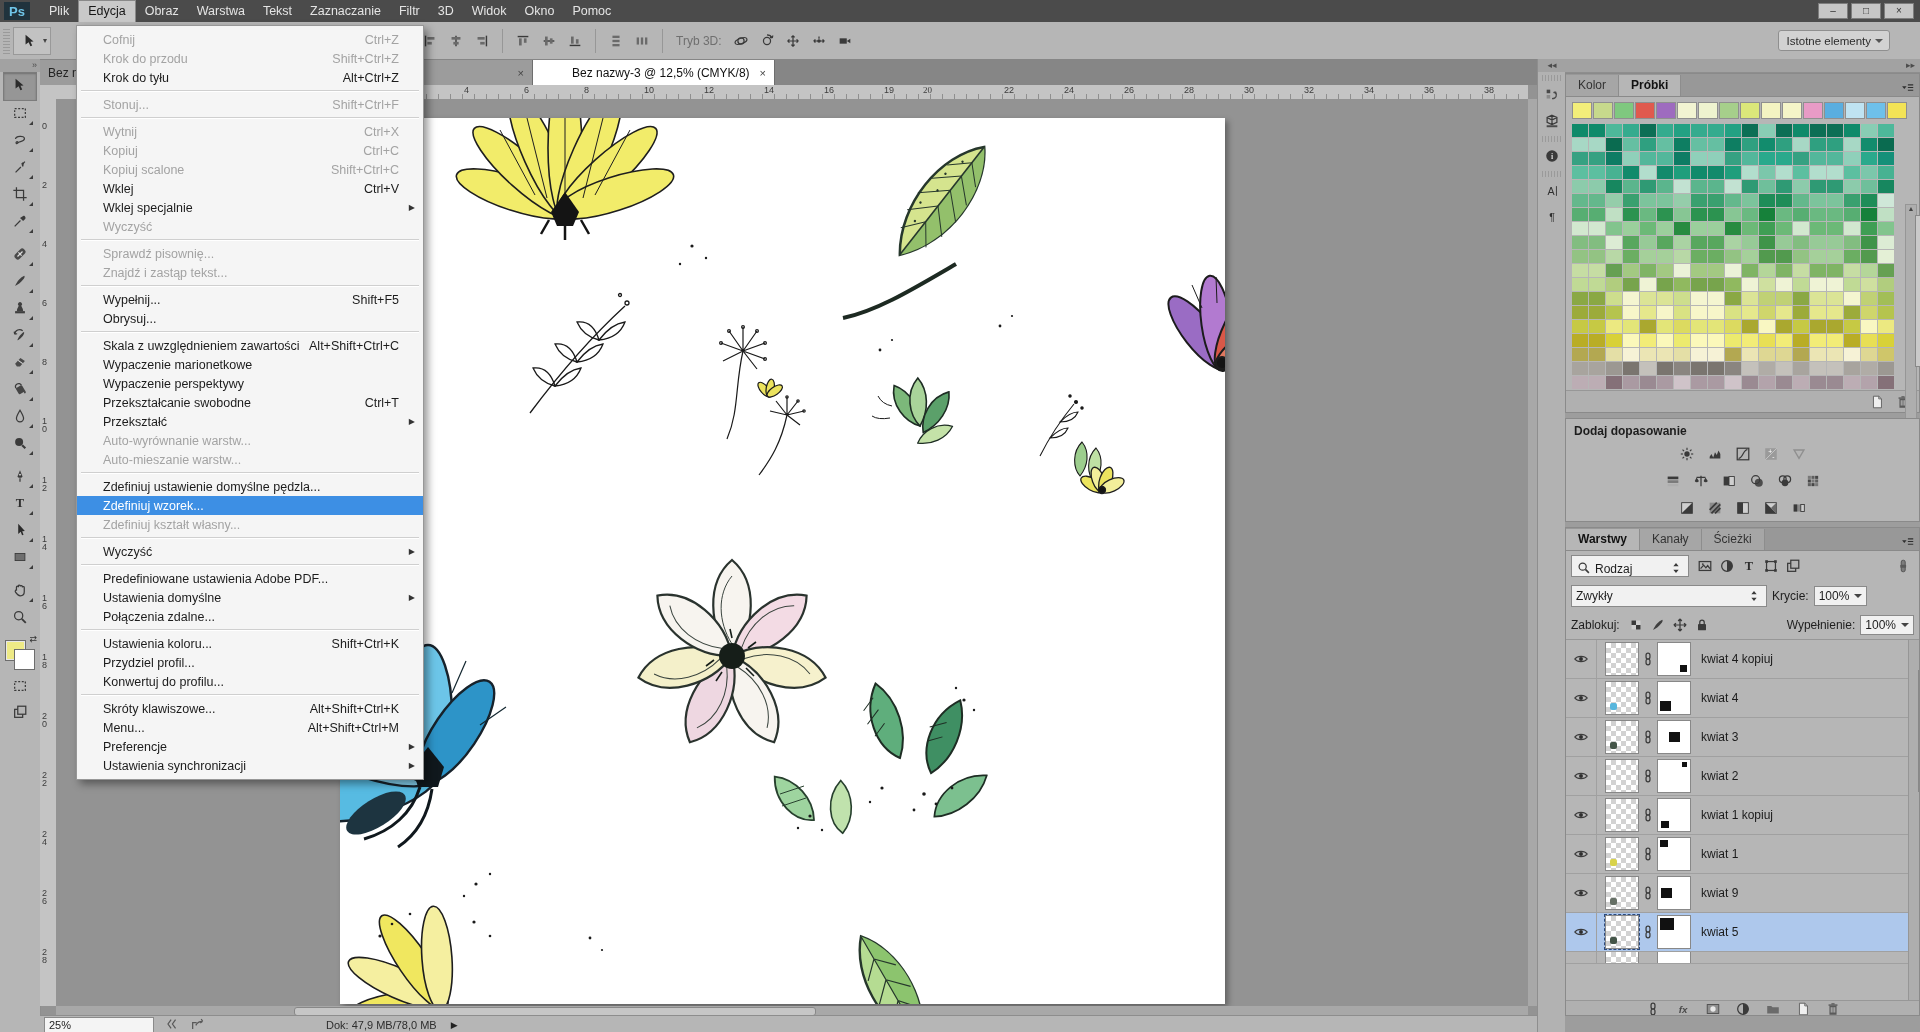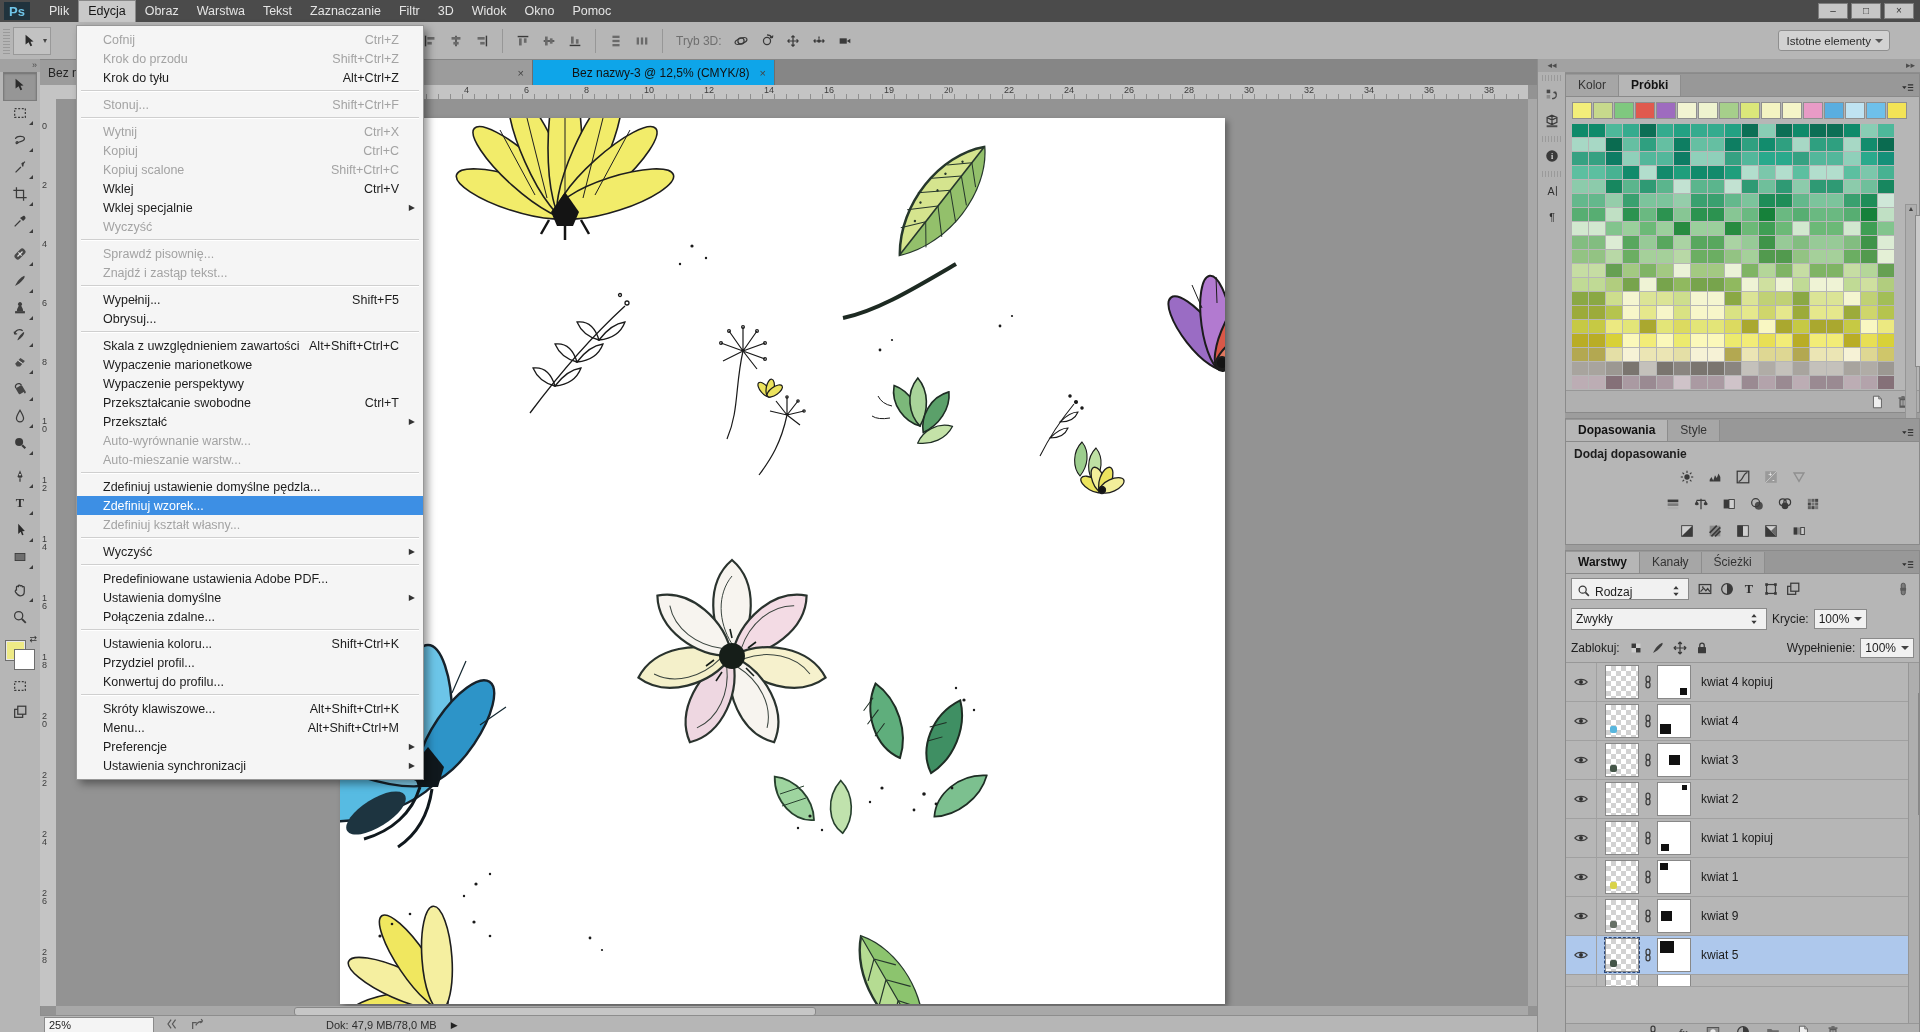--- a/index.html
+++ b/index.html
@@ -38,21 +38,21 @@
   #colorchips{position:relative;width:30px;height:30px;margin:8px auto 0;}
   #fgchip{position:absolute;left:0;top:0;width:19px;height:19px;border:1px solid #6d6d6d;box-shadow:0 0 0 1px #e8e8e8 inset;}
   #bgchip{position:absolute;right:0;bottom:0;width:19px;height:19px;background:#fff;border:1px solid #6d6d6d;}
   #swaparrows{position:absolute;right:-2px;top:-6px;font-size:9px;color:#333;}
   .toolextra{width:24px;height:20px;margin:6px auto 0;display:flex;align-items:center;justify-content:center;}
   
   #tabbar{left:40px;top:59px;width:1497px;height:26px;background:#868686;display:flex;align-items:flex-end;}
   .doctab{height:25px;display:flex;align-items:center;padding:0 8px;font-size:12px;border-right:1px solid #6e6e6e;}
   .doctab .frag{white-space:pre;}
   .doctab.inactive{background:#9c9c9c;color:#222;width:476px;justify-content:space-between;}
-  .doctab.active{background:#0ea5e9;color:#111;padding-left:39px;}
+  .doctab.active{background:#ffffff;color:#111;padding-left:39px;}
   .tabclose{margin-left:10px;color:#444;font-size:11px;}
   #hruler{left:56px;top:85px;width:1472px;height:14px;background:#c4c4c4;border-bottom:1px solid #7e7e7e;
     background-image:repeating-linear-gradient(90deg,#8f8f8f 0 1px,transparent 1px 12px);background-position:286px 9px;background-size:100% 5px;background-repeat:no-repeat;position:absolute;overflow:hidden;}
   .hnum{position:absolute;top:0;font-size:9px;color:#3c3c3c;}
   #vruler{left:40px;top:99px;width:16px;height:907px;background:#c4c4c4;border-right:1px solid #7e7e7e;overflow:hidden;}
   .vnum{position:absolute;left:2px;font-size:9px;color:#3c3c3c;line-height:8px;white-space:pre;}
   #rulercorner{left:40px;top:85px;width:16px;height:14px;background:#c4c4c4;border-right:1px solid #7e7e7e;border-bottom:1px solid #7e7e7e;}
   #canvasarea{left:56px;top:99px;width:1472px;height:907px;background:#939393;overflow:hidden;}
   #canvas{position:absolute;left:284px;top:19px;width:885px;height:886px;background:#ffffff;box-shadow:3px 3px 6px rgba(0,0,0,.35);}
   #canvas svg{position:absolute;left:0;top:0;}
@@ -419,21 +419,21 @@
       <span class="hnum" style="left: 288px;">0</span>
       <span class="hnum" style="left: 348px;">2</span>
       <span class="hnum" style="left: 408px;">4</span>
       <span class="hnum" style="left: 468px;">6</span>
       <span class="hnum" style="left: 528px;">8</span>
       <span class="hnum" style="left: 588px;">10</span>
       <span class="hnum" style="left: 648px;">12</span>
       <span class="hnum" style="left: 708px;">14</span>
       <span class="hnum" style="left: 768px;">16</span>
       <span class="hnum" style="left: 828px;">19</span>
-      <span class="hnum" style="left: 888px; font-family: Liberation Serif, serif;">20</span>
+      <span class="hnum" style="left: 867px; font-family: Liberation Serif, serif;">20</span>
       <span class="hnum" style="left: 948px;">22</span>
       <span class="hnum" style="left: 1008px;">24</span>
       <span class="hnum" style="left: 1068px;">26</span>
       <span class="hnum" style="left: 1128px;">28</span>
       <span class="hnum" style="left: 1188px;">30</span>
       <span class="hnum" style="left: 1248px;">32</span>
       <span class="hnum" style="left: 1308px;">34</span>
       <span class="hnum" style="left: 1368px;">36</span>
       <span class="hnum" style="left: 1428px;">38</span>
     </div>
@@ -1201,30 +1201,20 @@
               <rect x="5" y="5.5" width="8" height="10" fill="#5a5a5a"></rect>
               <rect x="4" y="3.8" width="10" height="1.6" fill="#5a5a5a"></rect>
               <rect x="7.2" y="2.5" width="3.6" height="1.4" fill="#5a5a5a"></rect>
               <path d="M7 7v6M9 7v6M11 7v6" stroke="#c9c9c9"></path>
             </svg>
           </span>
         </div>
     </div>
 
     <div class="pgroup" id="adjpanel">
-      <div class="ptabs" id="adjtabs">
-          <div class="ptab on">Dopasowania</div>
-          <div class="ptab">Style</div>
-          <span class="pmenu" style="display: flex; align-items: center; justify-content: center;">
-            <svg viewBox="0 0 18 18" width="16" height="16">
-              <path d="M3.5 7 l2.5 3 2.5 -3" fill="#2f2f2f"></path>
-              <path d="M10 5.5h6M10 8.5h6M10 11.5h6" stroke="#2f2f2f" stroke-width="1.2"></path>
-            </svg>
-          </span>
-        </div>
       <div id="adjlabel">Dodaj dopasowanie</div>
       <div id="adjrows">
           <div class="adjrow">
             <span class="adjico" style="display: flex; align-items: center; justify-content: center;">
               <svg viewBox="0 0 18 18" width="16" height="16">
                 <circle cx="9" cy="9" r="3" fill="#3a3a3a"></circle>
                 <g stroke="#3a3a3a" stroke-width="1.3">
                   <line x1="9" y1="2" x2="9" y2="4.4"></line>
                   <line x1="9" y1="13.6" x2="9" y2="16"></line>
                   <line x1="2" y1="9" x2="4.4" y2="9"></line>

